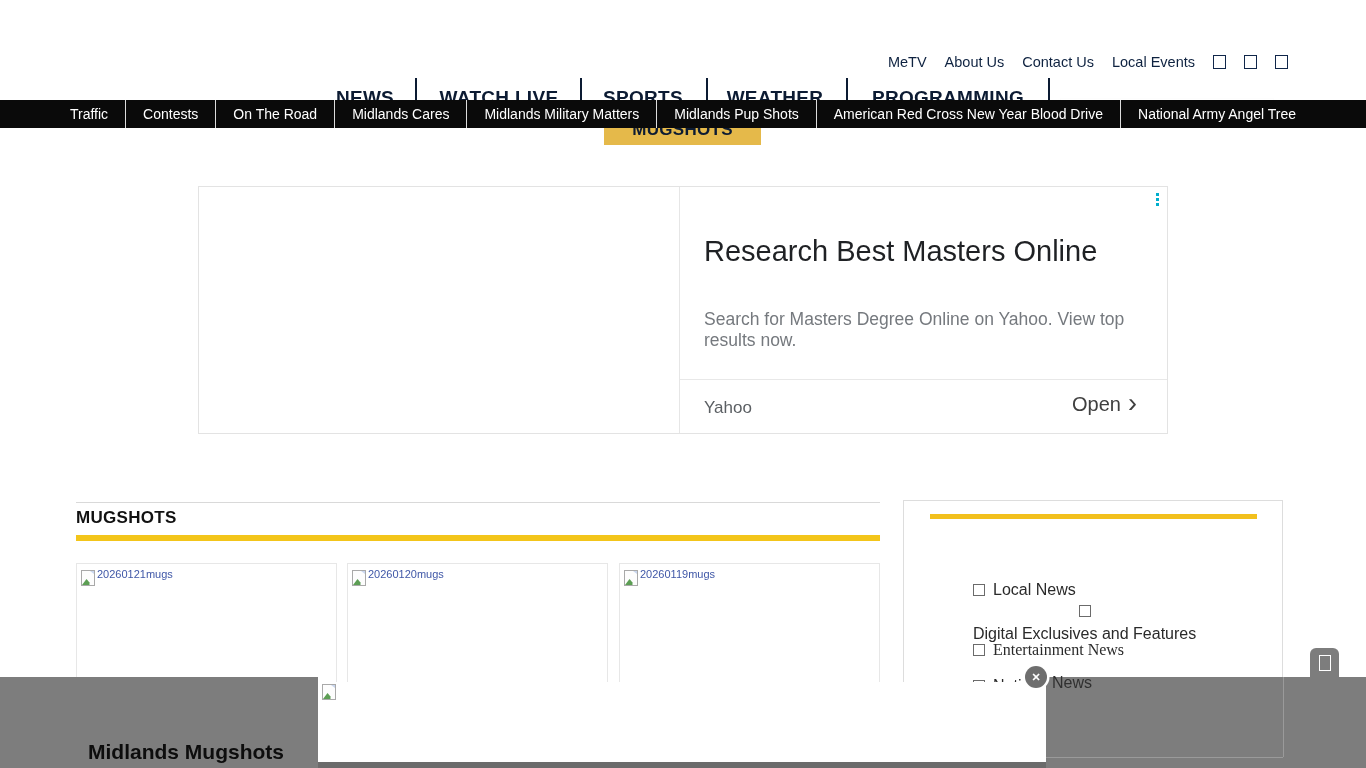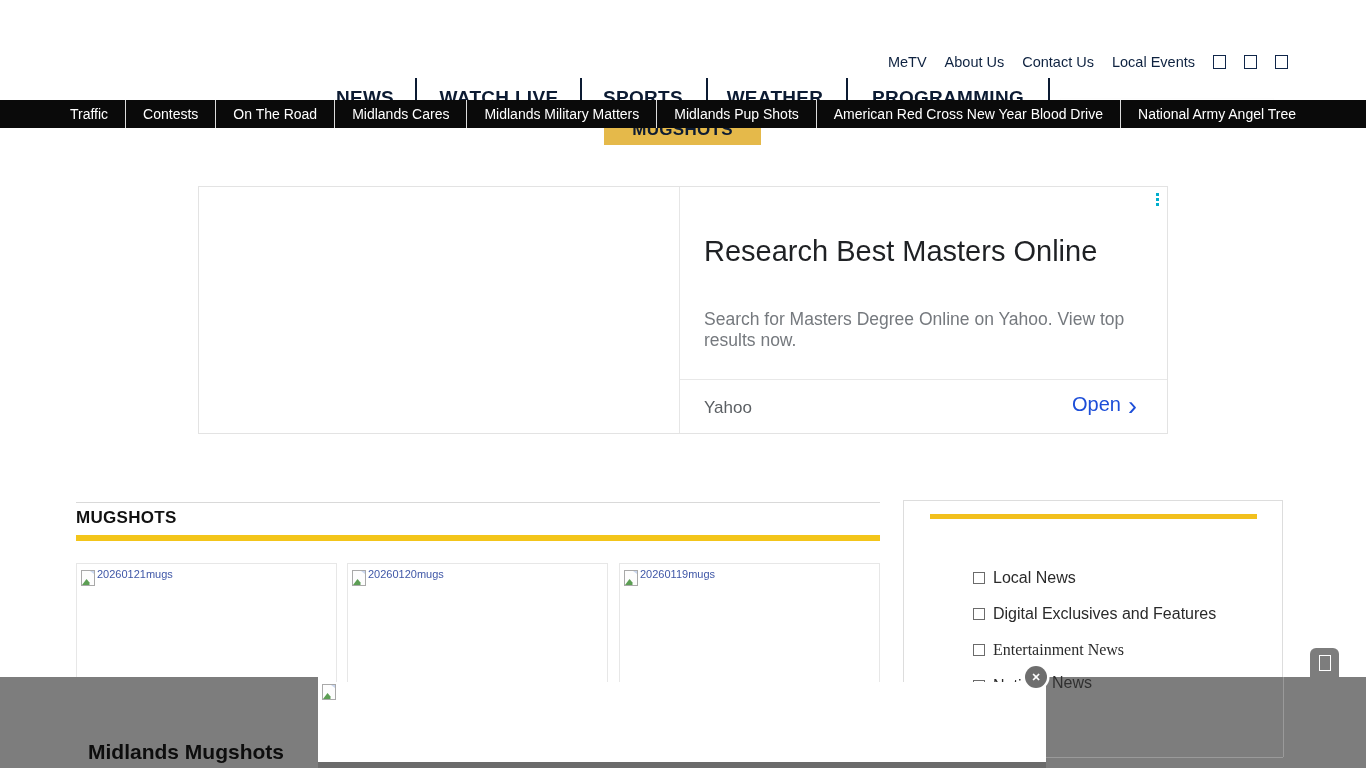--- a/index.html
+++ b/index.html
@@ -34,22 +34,22 @@
 
   
   #ad-box{left:198px;top:186px;width:968px;height:246px;border:1px solid #e3e3e3;background:#fff;}
   #ad-img-pane{left:0;top:0;width:480px;height:246px;border-right:1px solid #e6e6e6;}
   #ad-dots{left:957px;top:6px;display:flex;flex-direction:column;gap:2px;cursor:pointer;}
   #ad-dots i{width:3px;height:3px;background:#00aecd;display:block;}
   #ad-headline{left:505px;top:48px;width:440px;font-size:29px;color:#1f2124;}
   #ad-body{left:505px;top:105px;width:436px;font-size:17.5px;line-height:21px;color:#75797e;margin-top:17px;}
   #ad-divider{left:481px;top:192px;width:487px;height:1px;background:#e8e8e8;}
   #ad-brand{left:505px;top:211px;font-size:17px;color:#5b5f63;}
-  #ad-open{right:30px;top:206px;font-size:20px;color:#1d4ed8;font-weight:500;
-           display:flex;align-items:flex-end;gap:7px;cursor:pointer;}
+  #ad-open{right:30px;top:206px;font-size:20px;color:#404040;font-weight:500;
+           display:flex;align-items:flex-start;gap:7px;cursor:pointer;}
   #ad-open .chev{font-size:27px;line-height:20px;font-weight:400;}
 
   
   #sec-hairline{left:76px;top:502px;width:804px;height:1px;background:#d9d9d9;}
   #sec-title{left:76px;top:508px;font-size:17px;font-weight:800;color:#111;letter-spacing:.3px;}
   #sec-yellow{left:76px;top:535px;width:804px;height:6px;background:#f3c51a;}
   .card{top:563px;width:259px;height:205px;border:1px solid #e7e7e7;background:#fff;cursor:pointer;}
   .card .alt{position:absolute;left:20px;top:4px;font-size:11px;color:#3f57a7;}
   .brk{position:absolute;left:4px;top:6px;}
 
@@ -168,25 +168,25 @@
       <path d="M1 15 L5.5 9 L8.5 12.5 L8.5 15 Z" fill="#5c9e54"></path>
       <path d="M9 1 L13 1 L13 4 Z" fill="#c9d6ee"></path>
     </svg>
     <span class="alt">20260119mugs</span>
   </div>
 
   <aside id="sidebar" class="abs">
     <div id="sb-head" class="abs">
       <div id="sb-yellow"></div>
     </div>
-    <div class="sb-item" style="top:68px;gap:8px;">
+    <div class="sb-item" style="top:80px;gap:8px;">
       <span class="sb-bullet"></span>
       <span class="sb-label">Local News</span>
     </div>
-    <div class="sb-item" style="top:104px;">
+    <div class="sb-item" style="top:104px;flex-direction:column;">
       <span class="sb-bullet"></span>
       <span class="sb-label">Digital Exclusives and Features</span>
     </div>
     <div class="sb-item" style="top:140px;font-family:Liberation Serif, serif;">
       <span class="sb-bullet"></span>
       <span class="sb-label">Entertainment News</span>
     </div>
     <div class="sb-item" style="top:176px;">
       <span class="sb-bullet"></span>
       <span class="sb-label">National News</span>

